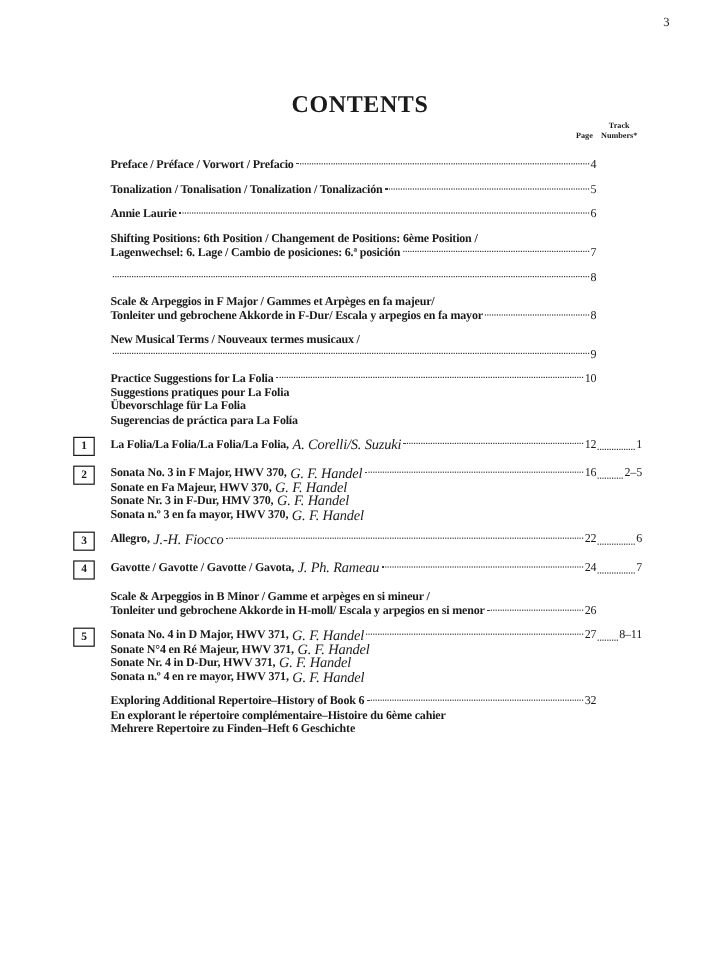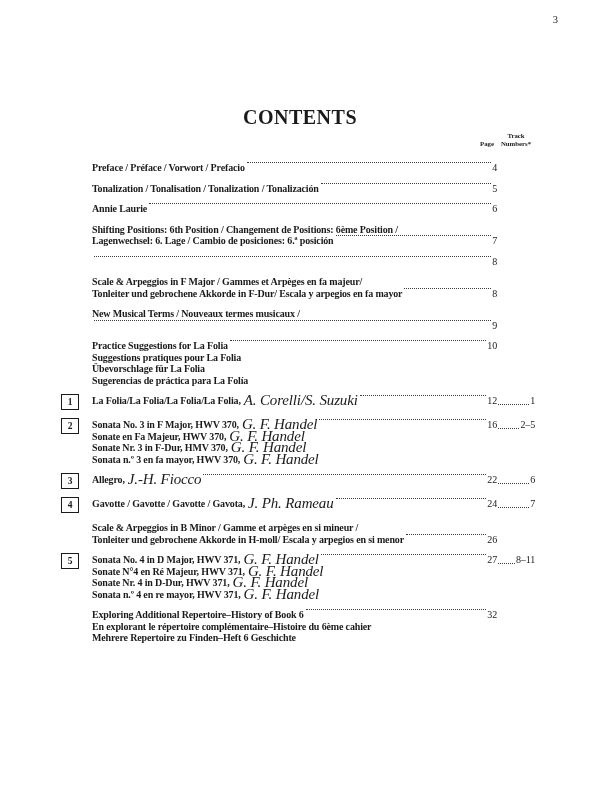--- a/index.html
+++ b/index.html
@@ -10,21 +10,21 @@
     -webkit-font-smoothing:antialiased;
   }
   .sheet { position:relative; width:600px; height:800px; overflow:hidden; background:#fff; }
 
   .corner-num {
     position:absolute; top:14px; right:42px;
     font-size:10.5px; font-weight:normal;
   }
 
   .title {
-    padding-top:106px;
+    padding-top:76px;
     text-align:center;
     font-size:20px; font-weight:bold; letter-spacing:0.5px;
   }
 
   .colhead {
     display:flex; justify-content:flex-end; align-items:flex-end;
     padding:3px 65px 0 61px;
     font-size:6.8px; font-weight:bold; line-height:7.6px;
   }
   .colhead .pagelab { text-align:right; }
@@ -34,25 +34,25 @@
   .entry { display:flex; margin-bottom:9px; }
   .gutter { flex:none; width:31px; }
   .numbox {
     display:flex; align-items:center; justify-content:center;
     width:16px; height:14px; border:1px solid #1a1a1a;
     font-size:9.5px; font-weight:bold; margin-top:-1px;
     background:#fff;
   }
   .lines { flex:1; min-width:0; }
   .line {
-    display:flex; align-items:flex-start;
+    display:flex; align-items:center;
     font-size:10px; line-height:11.5px; font-weight:bold;
     letter-spacing:-0.15px; white-space:nowrap;
   }
-  .line .a { font-weight:normal; font-style:italic; font-size:15px; margin-left:3px; }
+  .line .a { font-weight:normal; font-style:italic; font-size:12px; margin-left:3px; }
   .line .leader {
     flex:1; min-width:8px;
     border-bottom:1.4px dotted #3a3a3a;
     margin:0 1px 2px 2px;
   }
   .line .page { flex:none; font-weight:normal; font-size:10px; }
   .trackcell { flex:none; width:38px; display:flex; align-items:flex-end; }
   .trackcell .leader2 {
     flex:1; border-bottom:1.4px dotted #3a3a3a; margin:0 1px 2px 1px;
   }

